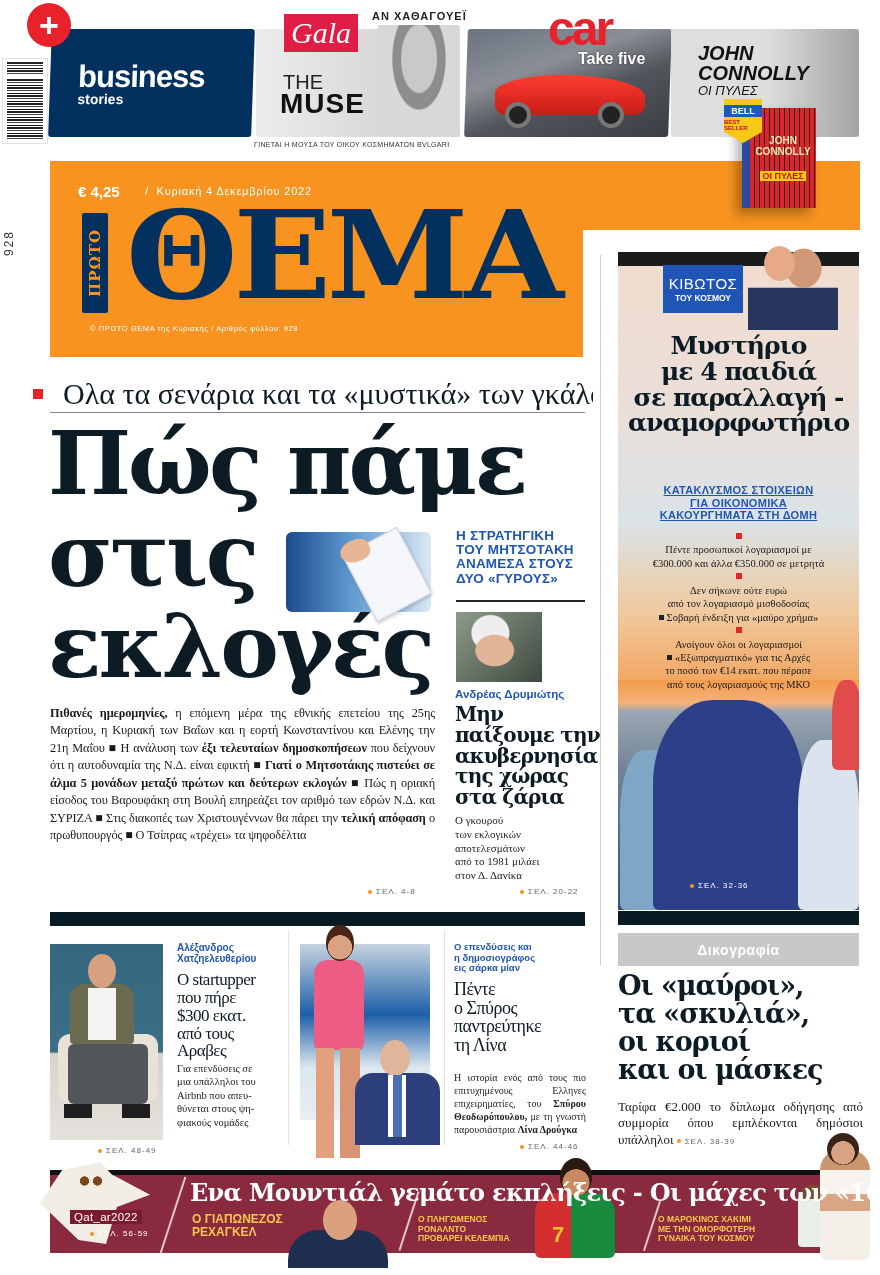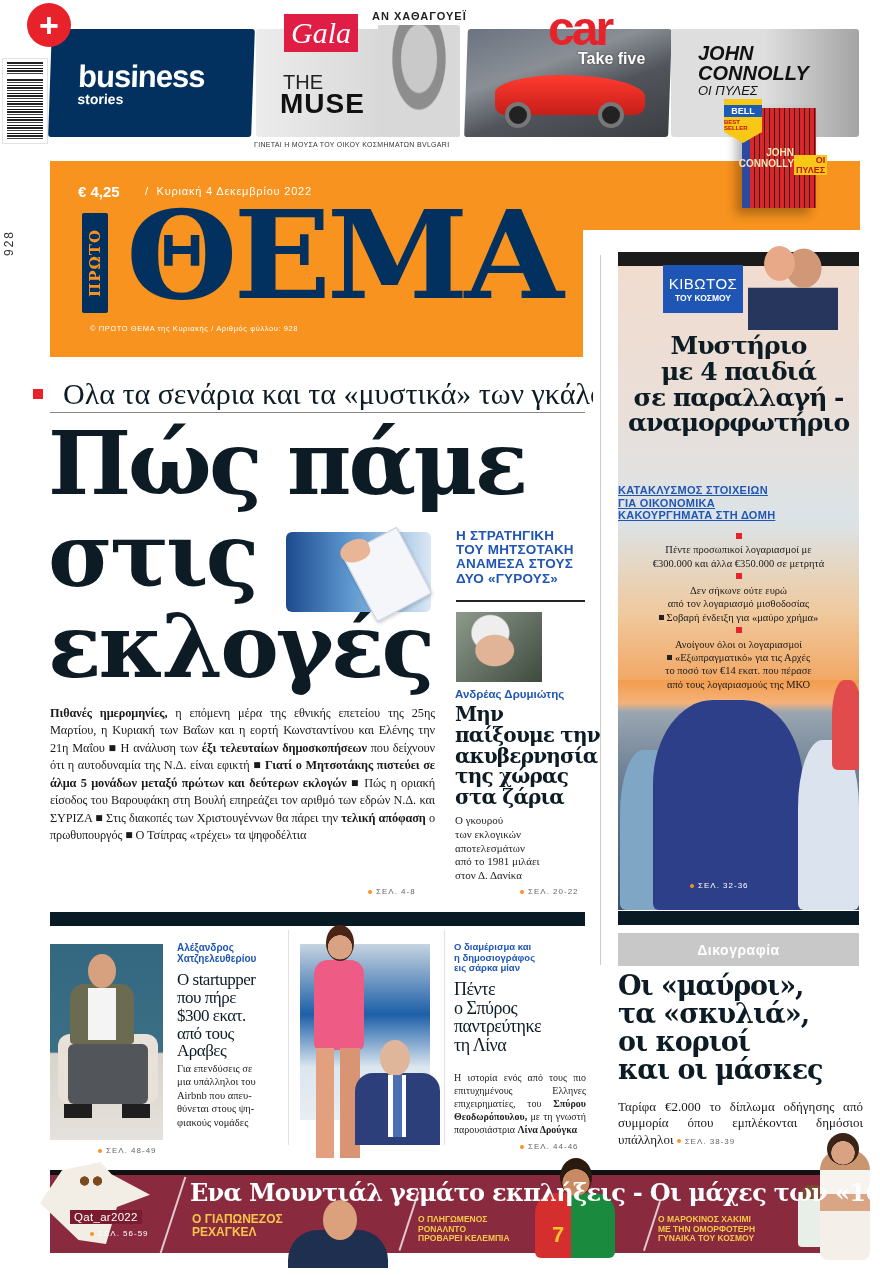--- a/index.html
+++ b/index.html
@@ -33,21 +33,21 @@
 .car-logo{left:548px;top:5px;font-size:48px;font-weight:bold;color:#e8222b;letter-spacing:-3px;line-height:1;z-index:3}
 .car-sub{left:578px;top:50px;font-size:16px;font-weight:bold;color:#fff;z-index:3;text-shadow:0 0 2px #333}
 
 .jc-box{left:671px;top:29px;width:188px;height:108px;background:linear-gradient(90deg,#dedede 0 50%,#a4a4a4 100%);border-radius:3px;overflow:hidden}
 .jc-t1{left:698px;top:43px;font-size:20px;font-weight:bold;font-style:italic;color:#111;line-height:1}
 .jc-t2{left:698px;top:63px;font-size:20px;font-weight:bold;font-style:italic;color:#111;line-height:1}
 .jc-t3{left:698px;top:83px;font-size:13px;font-style:italic;color:#111}
 .bell{left:724px;top:99px;width:38px;height:44px;background:#f7c815;clip-path:polygon(0 0,100% 0,100% 75%,50% 100%,0 75%);z-index:4;display:flex;flex-direction:column;align-items:center;padding-top:6px}
 .bell .b1{background:#1a5bb6;color:#fff;font-size:9px;font-weight:bold;padding:1px 14px;border-radius:3px}
 .bell .b2{color:#c1121f;font-size:6px;font-weight:bold;margin-top:2px}
-.book{left:742px;top:108px;width:74px;height:100px;background:repeating-linear-gradient(90deg,#d8262a 0 4px,#3a1b1b 4px 5px);border-left:8px solid #2b4aa0;z-index:3;display:flex;align-items:center;justify-content:center;color:#f7e7b3;font-size:9px;font-weight:bold;text-align:right;box-shadow:-6px 6px 10px rgba(0,0,0,.3)}
+.book{left:742px;top:108px;width:74px;height:100px;background:repeating-linear-gradient(90deg,#d8262a 0 4px,#3a1b1b 4px 5px);border-left:8px solid #2b4aa0;z-index:3;display:flex;flex-direction:column;align-items:center;justify-content:center;color:#f7e7b3;font-size:9px;font-weight:bold;text-align:center;box-shadow:-6px 6px 10px rgba(0,0,0,.3)}
 .book .bt{font-size:10px}
 .book .bb{background:#f7c815;color:#c1121f;font-size:9px;margin-top:14px;padding:0 2px}
 
 
 .mast{left:50px;top:161px;width:810px;height:196px;background:#f7931e}
 .mast-white{left:583px;top:230px;width:297px;height:128px;background:#fff}
 .price{left:78px;top:183px;font-size:15px;font-weight:bold;color:#fff}
 .date{left:145px;top:185px;font-size:11px;color:#fff;letter-spacing:.8px}
 .proto{left:82px;top:213px;width:26px;height:100px;background:#02305f;color:#f7931e;writing-mode:vertical-rl;transform:rotate(180deg);display:flex;align-items:center;justify-content:center;font-weight:bold;font-size:15px;letter-spacing:1px;border-radius:2px}
 .thema{left:126px;top:194px;font-size:122px;font-weight:bold;color:#02305f;line-height:1;letter-spacing:-4px;transform:scaleX(1.05);transform-origin:left}
@@ -58,21 +58,21 @@
 .rc-line{left:600px;top:255px;width:1px;height:710px;background:#ccc}
 .rc-top{left:618px;top:252px;width:241px;height:14px;background:#1b1b1b}
 .rc-panel{left:618px;top:266px;width:241px;height:464px;background:linear-gradient(180deg,#f1dccf 0%,#eadfd8 30%,#dbe3e7 55%,#f0c99d 75%,#f29a4e 95%)}
 .rc-photo{left:618px;top:680px;width:241px;height:230px;background:linear-gradient(180deg,#f39c4c 0%,#f4b27a 10%,#9aa6b2 14%,#6f8295 40%,#3b4f72 100%);overflow:hidden}
 .person{position:absolute;border-radius:40% 40% 6px 6px}
 .kivotos{left:663px;top:265px;width:80px;height:48px;background:#1f56b5;color:#fff;display:flex;flex-direction:column;align-items:center;justify-content:center;z-index:2}
 .kivotos .k1{font-size:15px;letter-spacing:.5px;line-height:1}
 .kivotos .k2{font-size:8.5px;font-weight:bold;margin-top:2px}
 .heads{left:748px;top:235px;width:90px;height:95px;background:radial-gradient(ellipse at 35% 30%,#e7a988 0 18%,transparent 19%),radial-gradient(ellipse at 62% 35%,#d19877 0 22%,transparent 23%),linear-gradient(180deg,transparent 55%,#26365d 56%);z-index:2}
 .rc-headline{left:618px;top:333px;width:241px;text-align:center;font-size:25px;font-weight:bold;line-height:1.03;color:#0c1b24;letter-spacing:-1px}
-.rc-kicker{left:618px;top:484px;width:241px;text-align:left;font-size:11px;font-weight:bold;color:#1f56b5;text-decoration:underline;line-height:1.15;letter-spacing:.3px}
+.rc-kicker{left:618px;top:484px;width:241px;text-align:center;font-size:11px;font-weight:bold;color:#1f56b5;text-decoration:underline;line-height:1.15;letter-spacing:.3px}
 .rc-bullets{left:618px;top:530px;width:241px;text-align:center;font-size:10.5px;line-height:1.28;color:#1a1a1a}
 .redsq{display:inline-block;width:6px;height:6px;background:#e8222b;margin:3px 0 1px}
 .blksq{display:inline-block;width:5px;height:5px;background:#222;margin:0 3px 1px 0}
 .rc-page{left:690px;top:881px;font-size:8px;color:#fff;letter-spacing:1px;z-index:3}
 .dot{display:inline-block;width:4px;height:4px;border-radius:50%;background:#f7931e;margin-right:4px;vertical-align:middle}
 .rc-bar{left:618px;top:911px;width:241px;height:14px;background:#081a23}
 .rc-label{left:618px;top:933px;width:241px;height:33px;background:#c8c8c8;color:#fff;font-size:14px;font-weight:bold;display:flex;align-items:center;justify-content:center;letter-spacing:.5px}
 .rc-h2{left:618px;top:972px;width:245px;font-size:27px;font-weight:bold;line-height:1.04;color:#0c1b24;letter-spacing:-1px}
 .rc-sub{left:618px;top:1099px;width:245px;font-size:13px;line-height:1.25;color:#1a1a1a;text-align:justify}
 .pg{font-family:"Liberation Sans",sans-serif;font-size:8px;color:#666;letter-spacing:1px}
@@ -323,21 +323,21 @@
 <div class="abs col-div1"></div>
 <div class="abs col-div2"></div>
 <div class="abs s2-photo"></div>
 <div class="abs woman-dress"></div>
 <div class="abs woman-legs"></div>
 <div class="abs woman-head"></div>
 <div class="abs man2-suit"></div>
 <div class="abs man2-shirt"></div>
 <div class="abs man2-head"></div>
 <div class="abs s2-kicker">
-  <div>Ο διαμέρισμα και</div>
+  <div>Ο επενδύσεις και</div>
   <div>η δημοσιογράφος</div>
   <div>εις σάρκα μίαν</div>
 </div>
 <div class="abs s2-h lserif">
   <div>Πέντε</div>
   <div>ο Σπύρος</div>
   <div>παντρεύτηκε</div>
   <div>τη Λίνα</div>
 </div>
 <div class="abs s2-sub lserif"><span>Η ιστορία ενός από τους πιο επιτυχημένους Ελληνες επιχειρηματίες, του </span><b>Σπύρου Θεοδωρόπουλου,</b><span> με τη γνωστή παρουσιάστρια </span><b>Λίνα Δρούγκα</b></div>

